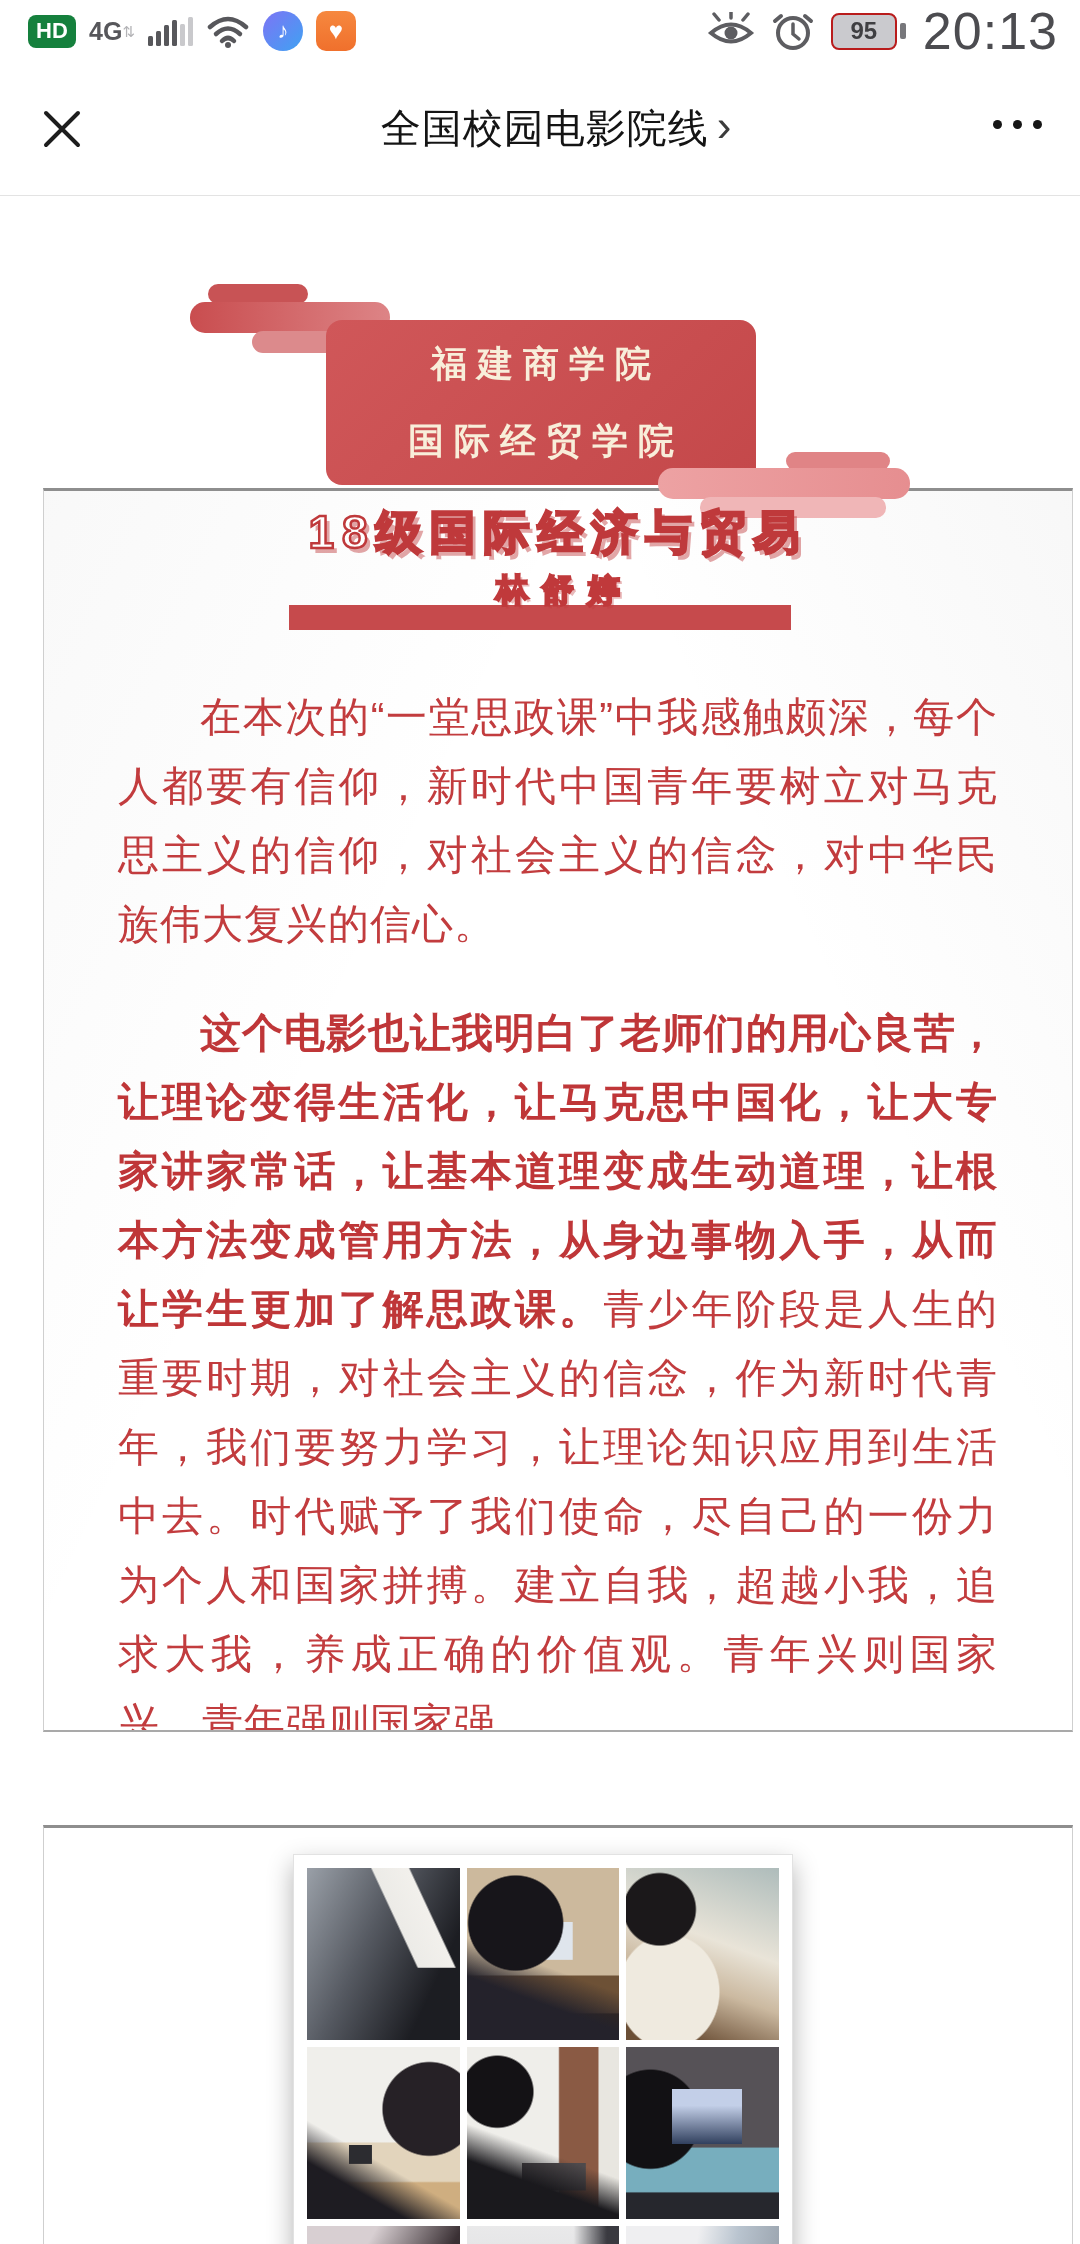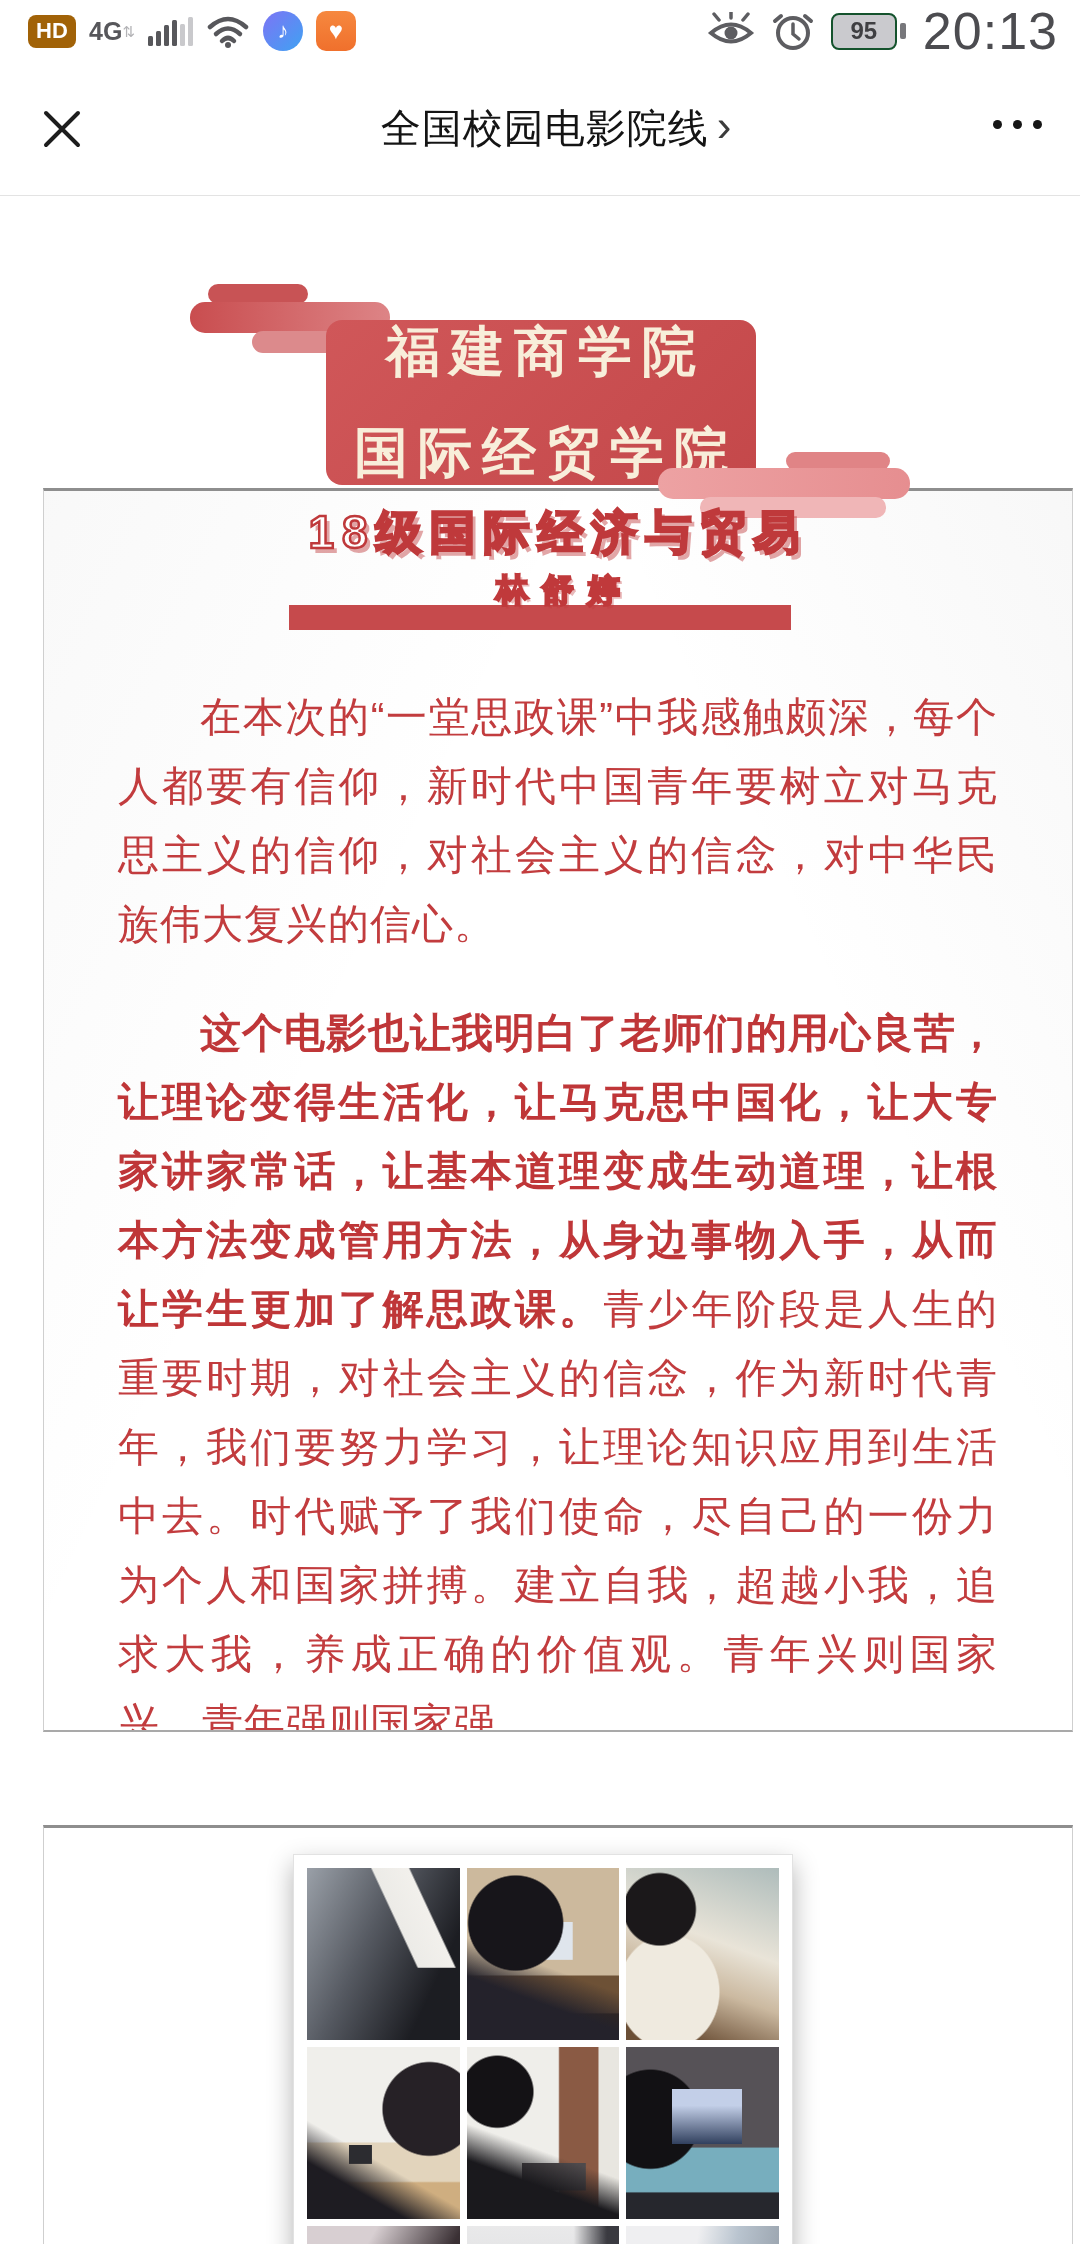--- a/index.html
+++ b/index.html
@@ -5,36 +5,36 @@
   html,body{margin:0;padding:0;background:#ffffff;}
   body{width:1080px;height:2244px;overflow:hidden;
        font-family:"Liberation Sans","DejaVu Sans",sans-serif;}
   .screen{position:relative;width:1080px;height:2244px;background:#ffffff;overflow:hidden;}
 
   
   .status-bar{position:absolute;top:0;left:0;width:1080px;height:62px;
               display:flex;align-items:center;background:#ffffff;}
   .sb-left{display:flex;align-items:center;gap:13px;padding-left:28px;}
   .hd-badge{display:flex;align-items:center;justify-content:center;width:48px;height:33px;
-            background:#a16207;border-radius:8px;color:#fff;font-size:22px;font-weight:bold;}
+            background:#15803d;border-radius:8px;color:#fff;font-size:22px;font-weight:bold;}
   .net{display:flex;flex-direction:row;align-items:center;line-height:1;}
   .net-type{font-size:25px;font-weight:bold;color:#57575b;}
   .net-arrows{font-size:15px;color:#b3b3b6;margin-top:1px;}
   .bars{display:flex;align-items:flex-end;gap:3px;height:30px;}
   .bars i{display:block;width:5px;border-radius:1.5px;background:#57575b;}
   .bars i.dim{background:#c9c9cc;}
   .app-circle{width:40px;height:40px;border-radius:50%;
               background:linear-gradient(135deg,#7d74f5,#3fa2f2);
               display:flex;align-items:center;justify-content:center;color:#fff;font-size:22px;}
   .app-square{width:40px;height:40px;border-radius:10px;
               background:linear-gradient(180deg,#f6883f,#f0702c);
               display:flex;align-items:center;justify-content:center;color:#fff;font-size:24px;}
   .sb-right{display:flex;align-items:center;gap:17px;margin-left:auto;padding-right:22px;}
   .bat{display:flex;align-items:center;gap:3px;}
-  .bat-body{width:62px;height:33px;border:2px solid #14532d;border-radius:8px;background:#cacace;
+  .bat-body{width:62px;height:33px;border:2px solid #b91c1c;border-radius:8px;background:#cacace;
             display:flex;align-items:center;justify-content:center;
             font-size:24px;color:#3f3f42;font-weight:bold;}
   .bat-nub{width:6px;height:16px;border-radius:2px;background:#77777b;}
   .sb-time{font-size:52px;color:#4c4c50;letter-spacing:1px;}
 
   
   .nav-bar{position:absolute;top:62px;left:0;width:1080px;height:133px;background:#ffffff;
            border-bottom:1px solid #e3e3e3;}
   .nav-close{position:absolute;left:38px;top:43px;width:48px;height:48px;cursor:pointer;}
   .nav-title-wrap{position:absolute;left:16px;top:0;width:100%;height:100%;
@@ -55,21 +55,21 @@
   .cloud-right{left:658px;top:452px;width:260px;height:78px;z-index:2;}
   .cloud-right .a{left:128px;top:0;width:104px;height:18px;border-radius:9px;background:#e08486;}
   .cloud-right .b{left:0;top:16px;width:252px;height:31px;border-radius:15px;
                   background:linear-gradient(90deg,#eda2a3,#e68e90);}
   .cloud-right .c{left:42px;top:45px;width:186px;height:21px;border-radius:10px;background:#f0b6b7;}
 
   
   .banner{position:absolute;left:326px;top:320px;width:430px;height:165px;border-radius:16px;
           background:linear-gradient(135deg,#d05759,#c4484a);z-index:1;
           display:flex;flex-direction:column;align-items:center;justify-content:center;gap:28px;}
-  .banner-line{font-size:54px;font-weight:bold;color:#f8eeda;letter-spacing:10px;text-indent:10px;}
+  .banner-line{font-size:36px;font-weight:bold;color:#f8eeda;letter-spacing:10px;text-indent:10px;}
 
   
   .card{position:absolute;left:43px;width:1030px;background:#ffffff;box-sizing:border-box;
         border-left:1px solid #cfcfcf;border-right:1px solid #cfcfcf;}
   .card1{top:488px;height:1244px;border-top:3px solid #8e8e8e;border-bottom:2px solid #a9a9a9;
          overflow:hidden;
          background-image:linear-gradient(115deg,rgba(130,130,130,0.05) 0%,rgba(130,130,130,0.0) 34%),
                           linear-gradient(245deg,rgba(130,130,130,0.06) 0%,rgba(130,130,130,0.0) 30%),
                           linear-gradient(#ffffff,#ffffff);}
   .outline-red{color:#ffffff;-webkit-text-stroke:2.5px #bf393b;font-weight:bold;

